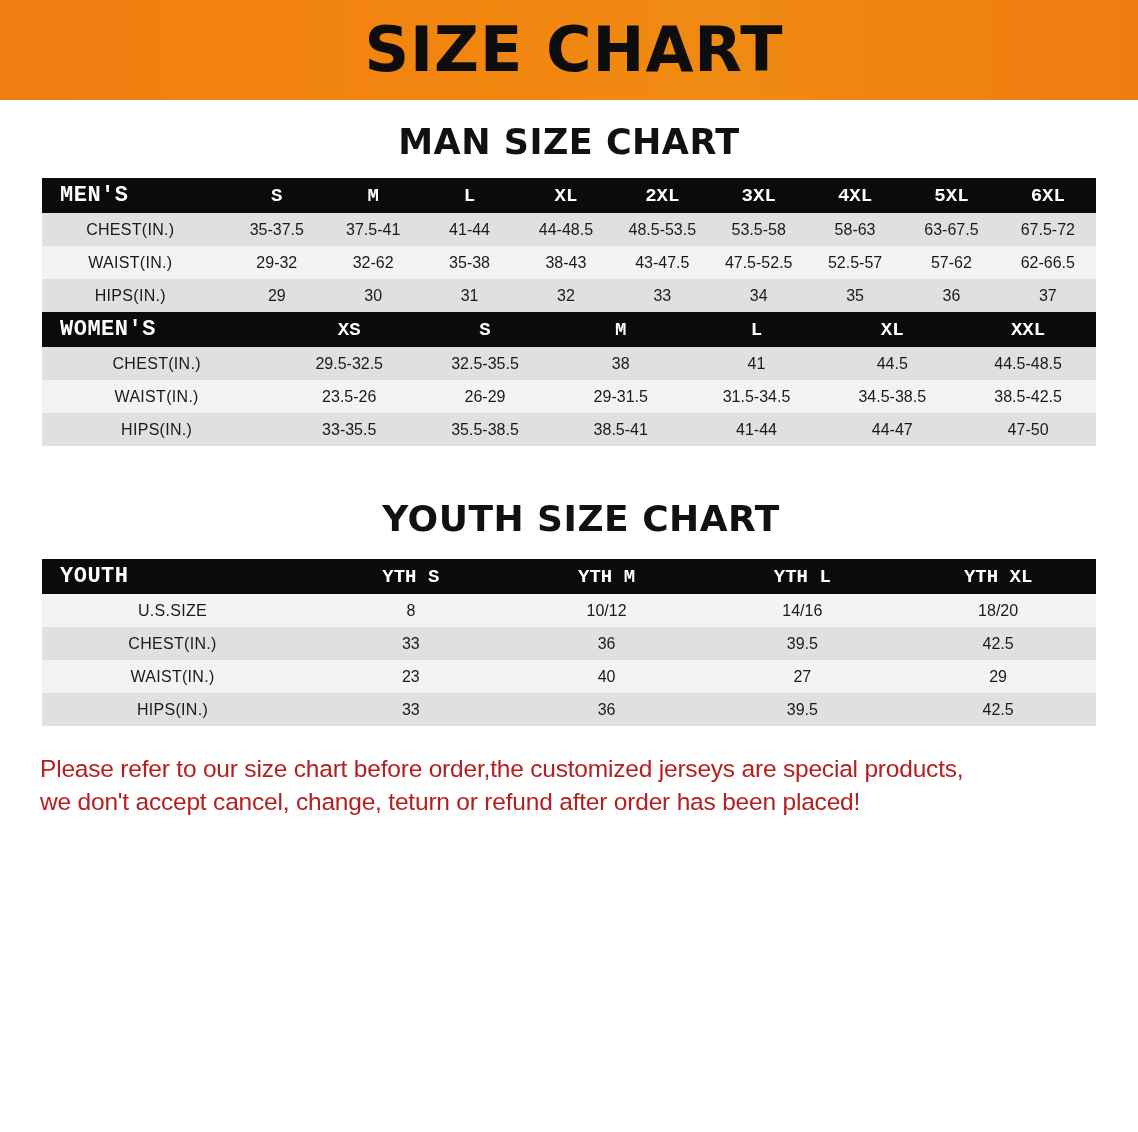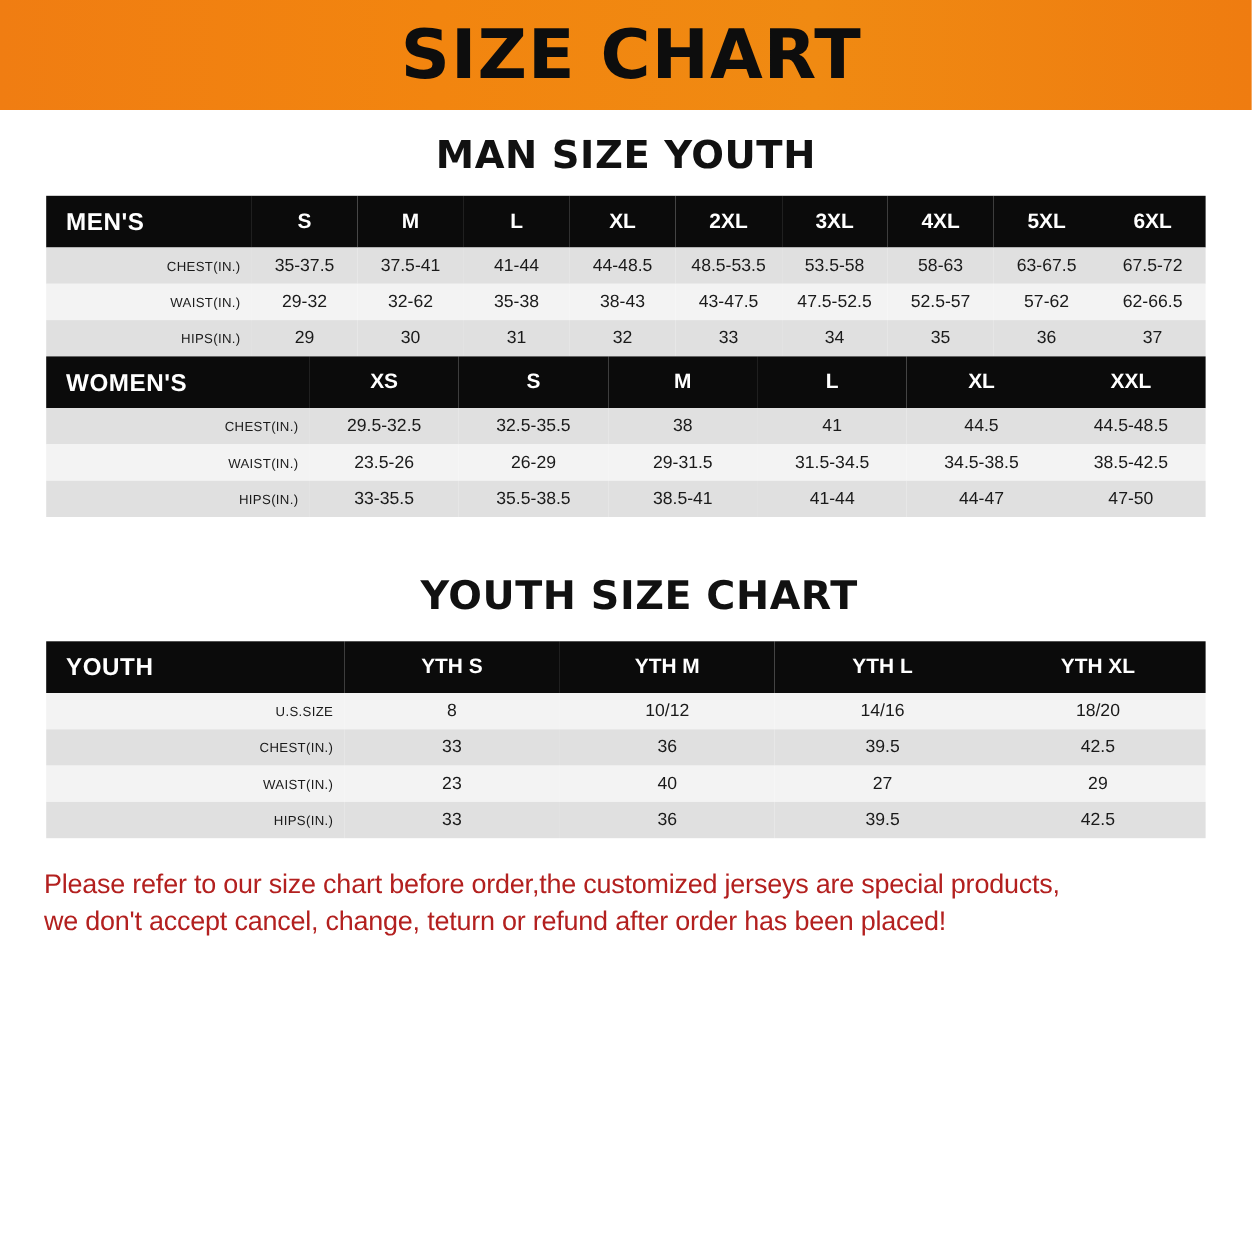--- a/index.html
+++ b/index.html
@@ -70,34 +70,34 @@
     color: #1a1a1a;
     padding: 0;
     height: 33px;
     vertical-align: middle;
     white-space: nowrap;
   }
   table.size-table thead th {
     background: #0b0b0b;
     color: #ffffff;
     font-weight: 700;
-    font-family: Liberation Sans, sans-serif;
-    height: 47px;
+    font-family: Liberation Mono, monospace;
+    height: 35px;
     font-size: 19px;
   }
   table.size-table thead th.rowlabel {
     text-align: left;
     padding-left: 18px;
     font-size: 22px;
     letter-spacing: 0.5px;
   }
   table.size-table td.rowlabel {
-    text-align: right;
+    text-align: center;
     padding-right: 10px;
-    font-size: 12px;
+    font-size: 16px;
     letter-spacing: 0.3px;
   }
   .row-grey td { background: #e0e0e0; }
   .row-light td { background: #f3f3f3; }
 
   
   .men-table thead th { height: 46px; font-size: 18px; }
   .men-table thead th.rowlabel { font-size: 22px; }
   .men-table td { height: 35px; font-size: 15.5px; }
 
@@ -125,21 +125,21 @@
 </style>
 </head>
 <body>
 
 <div class="page">
 
   <div class="banner">
     <div class="banner-title">SIZE CHART</div>
   </div>
 
-  <div class="section-title title-man">MAN SIZE YOUTH</div>
+  <div class="section-title title-man">MAN SIZE CHART</div>
   <div class="table-wrap">
     <table class="size-table men-table">
       <thead>
         <tr>
           <th class="rowlabel" style="width:16%">MEN'S</th>
           <th>S</th>
           <th>M</th>
           <th>L</th>
           <th>XL</th>
           <th>2XL</th>

